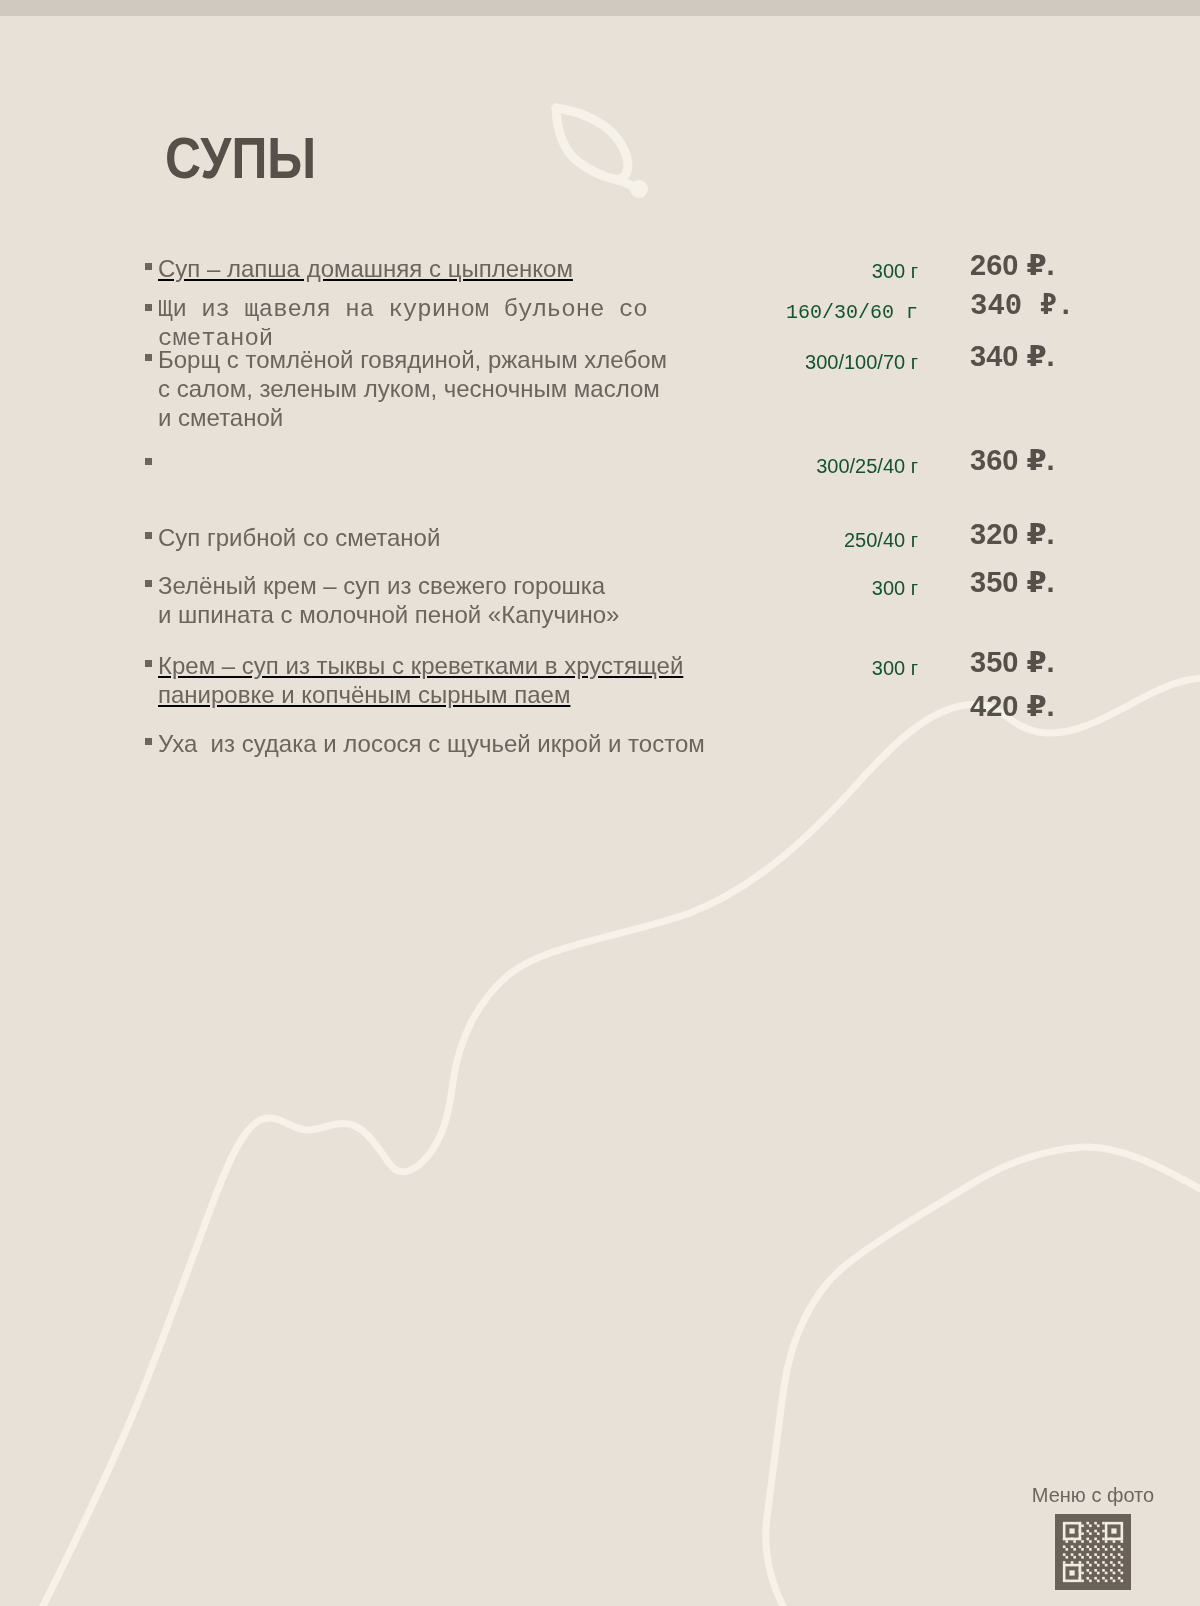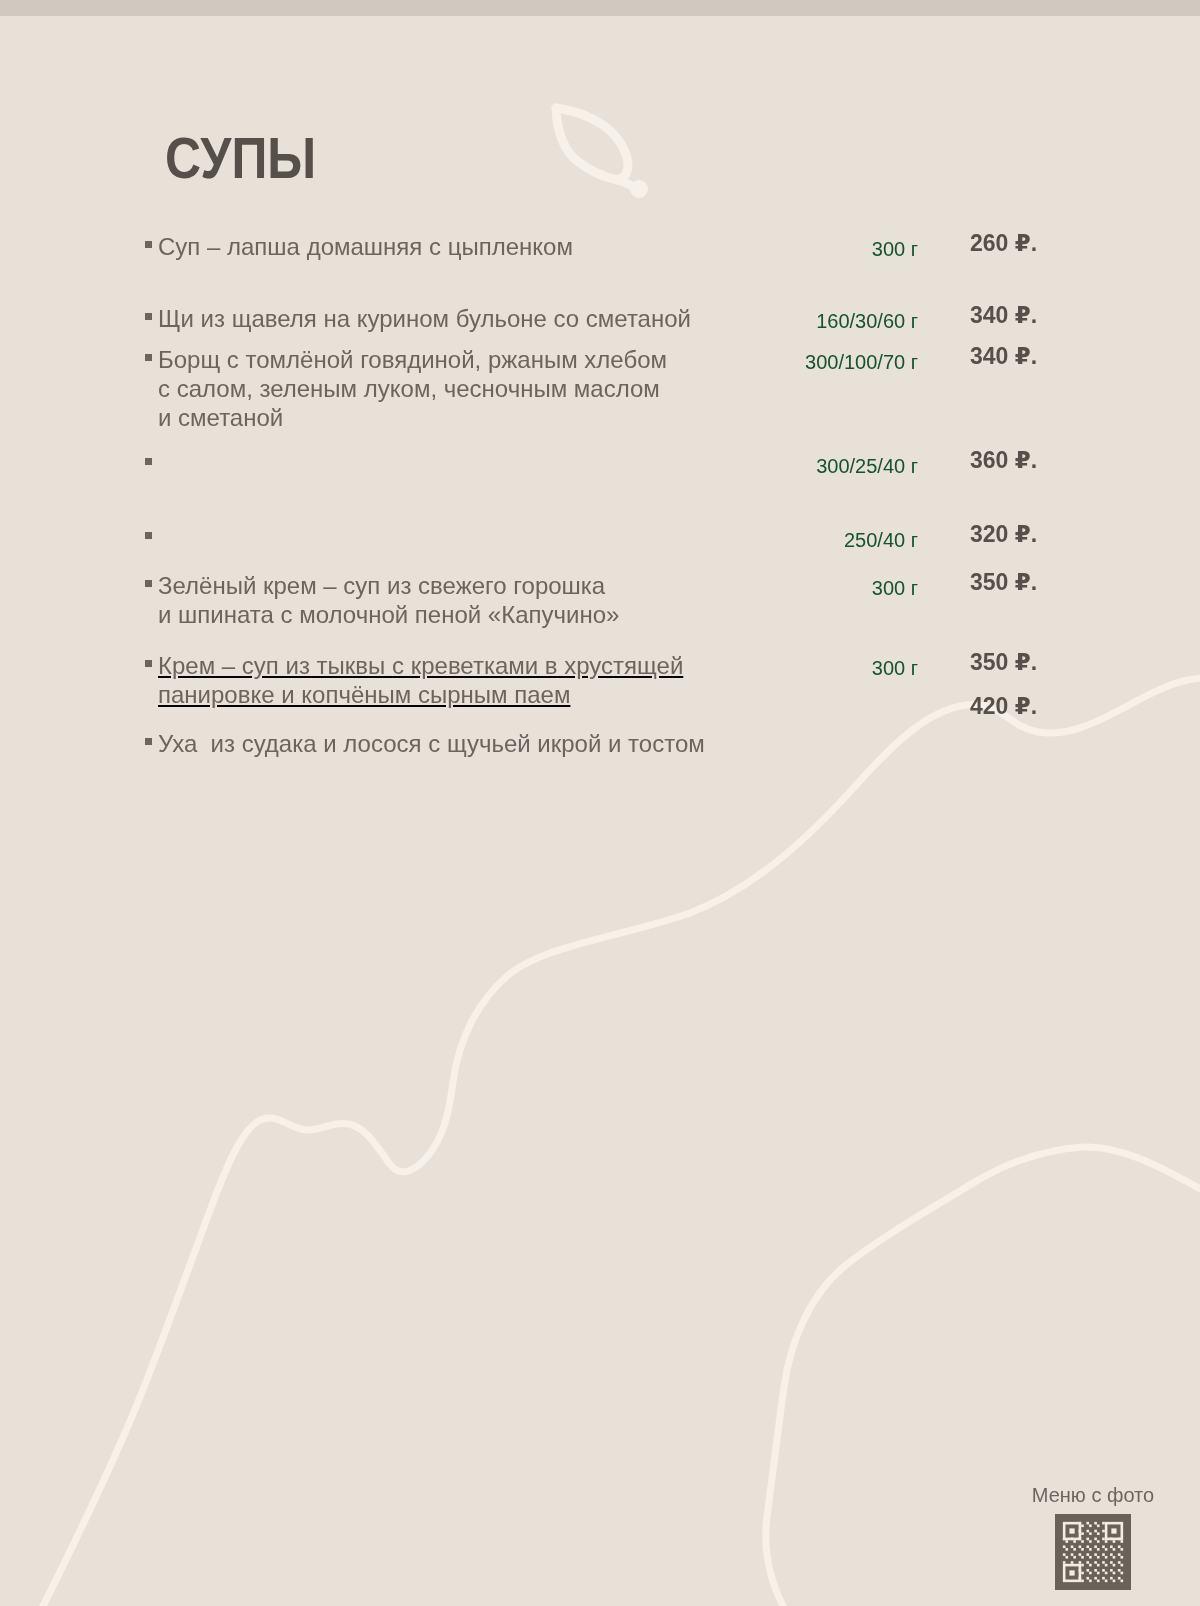--- a/index.html
+++ b/index.html
@@ -67,28 +67,28 @@
     text-align:right;
     font-size:20px;
     line-height:29px;
     color:#14532d;
     white-space:nowrap;
   }
   .item-price{
     position:absolute;
     left:812px;
     top:-3px;
-    font-size:23px;
+    font-size:29px;
     line-height:29px;
     font-weight:bold;
     color:#55504a;
     white-space:nowrap;
   }
   
-  .r1{top:216px;} .r2{top:288px;} .r3{top:329px;} .r4{top:433px;}
+  .r1{top:238px;text-decoration:underline;} .r2{top:279px;font-family:Liberation Mono, monospace;} .r3{top:329px;} .r4{top:433px;}
   .r5{top:507px;} .r6{top:555px;} .r7{top:635px;text-decoration:underline;} .r8{top:713px;}
   
   .r8 .item-portion{top:-29px;}
   .r8 .item-price{top:-37px;}
   .qr-block{
     position:absolute;
     left:1013px;
     top:1468px;
     width:160px;
     text-align:center;
@@ -174,20 +174,21 @@
     </div>
 
     <div class="menu-row r4">
       <span class="bullet"></span>
       <span class="item-portion">300/25/40 г</span>
       <span class="item-price">360 ₽.</span>
     </div>
 
     <div class="menu-row r5">
       <span class="bullet"></span>
+      <span class="item-name">Суп грибной со сметаной</span>
       <span class="item-portion">250/40 г</span>
       <span class="item-price">320 ₽.</span>
     </div>
 
     <div class="menu-row r6">
       <span class="bullet"></span>
       <span class="item-name">Зелёный крем – суп из свежего горошка
 и шпината с молочной пеной «Капучино»</span>
       <span class="item-portion">300 г</span>
       <span class="item-price">350 ₽.</span>

